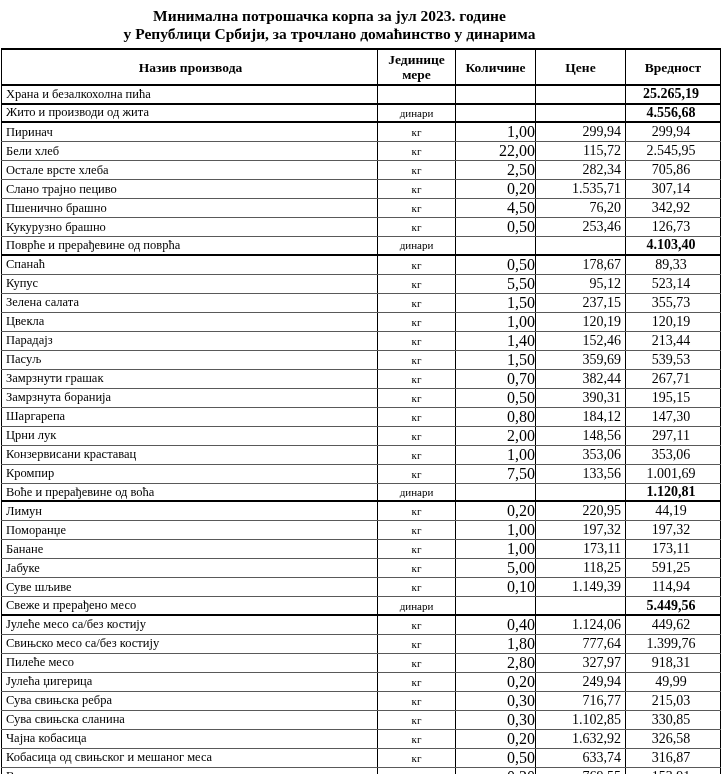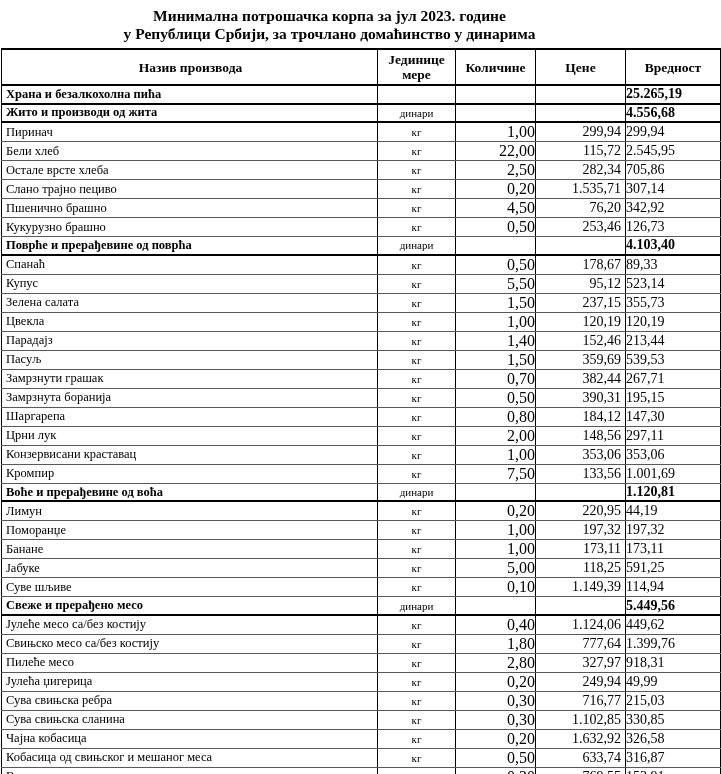--- a/index.html
+++ b/index.html
@@ -53,22 +53,22 @@
     padding: 0;
     vertical-align: middle;
     white-space: nowrap;
     overflow: hidden;
   }
   tr.section td { border-bottom: 2px solid #000; }
   .c-name  { text-align: left;  padding-left: 4px;  font-size: 12.5px; }
   .c-unit  { text-align: center; font-size: 11px; }
   .c-qty   { text-align: right; font-size: 16px; }
   .c-price { text-align: right; padding-right: 4px; font-size: 14px; }
-  .c-value { text-align: left; padding-right: 4px; font-size: 14px; }
-  tr.section .c-name  { font-weight: bold; }
+  .c-value { text-align: center; padding-right: 4px; font-size: 14px; }
+  tr.section .c-name  { font-weight: normal; }
   tr.section .c-value { font-weight: bold; }
   tr.section .c-unit  { font-weight: normal; }
 </style>
 </head>
 <body>
 
 <div class="page">
   <div class="title-block">
     <div>Минимална потрошачка корпа за јул 2023. године</div>
     <div>у Републици Србији, за трочлано домаћинство у динарима</div>

